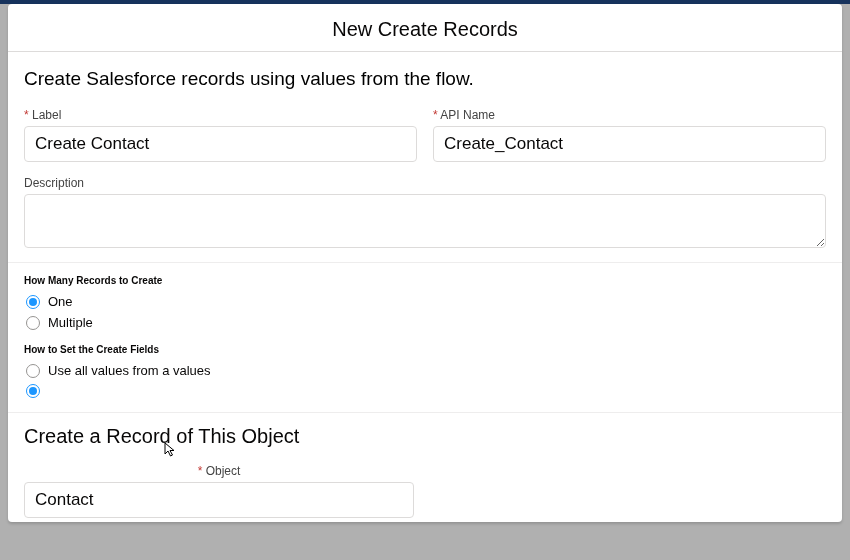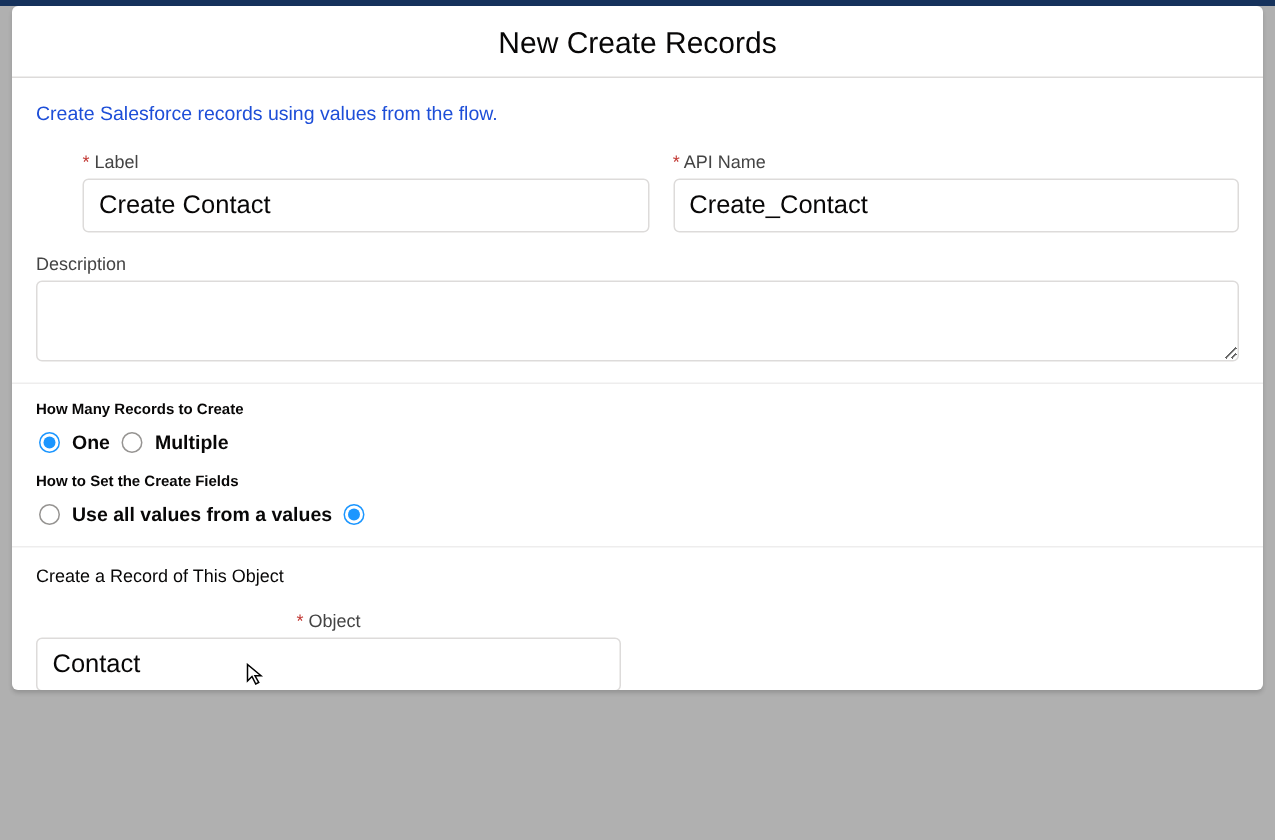--- a/index.html
+++ b/index.html
@@ -14,21 +14,21 @@
       position: relative;
     }
     .top-bar {
       background: #16325c;
       height: 4px;
       width: 100%;
     }
     .modal {
       background: #fff;
       margin: 0 8px;
-      height: 456px;
+      height: 518px;
       border-radius: 4px;
       overflow: hidden;
       box-shadow: 0 2px 3px rgba(0,0,0,0.16);
       display: flex;
       flex-direction: column;
     }
     .modal-header {
       text-align: center;
       padding: 14px 0 10px;
       border-bottom: 1px solid #dddbda;
@@ -38,28 +38,27 @@
       font-weight: 400;
       color: #080707;
     }
     .modal-body {
       padding: 16px 16px 0;
       flex: 1;
       overflow-y: auto;
     }
     .instruction {
       margin-bottom: 18px;
-      font-size: 13px;
-      color: #1d4ed8;
+      font-size: 19px;
+      color: #000000;
     }
     .form-row {
       display: flex;
       gap: 16px;
       margin-bottom: 14px;
-      margin-left: 31px;
     }
     .form-col {
       flex: 1;
       display: flex;
       flex-direction: column;
     }
     .field-label {
       font-size: 12px;
       color: #444;
       margin-bottom: 4px;
@@ -93,24 +92,23 @@
       margin: 14px -16px 12px;
     }
     .section-label {
       font-size: 10px;
       font-weight: 700;
       margin-bottom: 8px;
       color: #080707;
     }
     .radio-group {
       display: flex;
-      flex-direction: row;
+      flex-direction: column;
       gap: 6px;
       margin-bottom: 14px;
-      font-weight: bold;
     }
     .radio-option {
       display: flex;
       align-items: center;
       gap: 8px;
       cursor: pointer;
       padding-left: 2px;
     }
     .radio-circle {
       width: 14px;
@@ -131,21 +129,21 @@
       width: 8px;
       height: 8px;
       background: #1b96ff;
       border-radius: 50%;
     }
     .radio-label {
       font-size: 13px;
       color: #080707;
     }
     .section-heading {
-      font-size: 12px;
+      font-size: 20px;
       font-weight: 400;
       color: #080707;
       margin-bottom: 16px;
     }
     .object-field {
       width: 390px;
       align-items: center;
     }
     .cursor {
       position: absolute;

